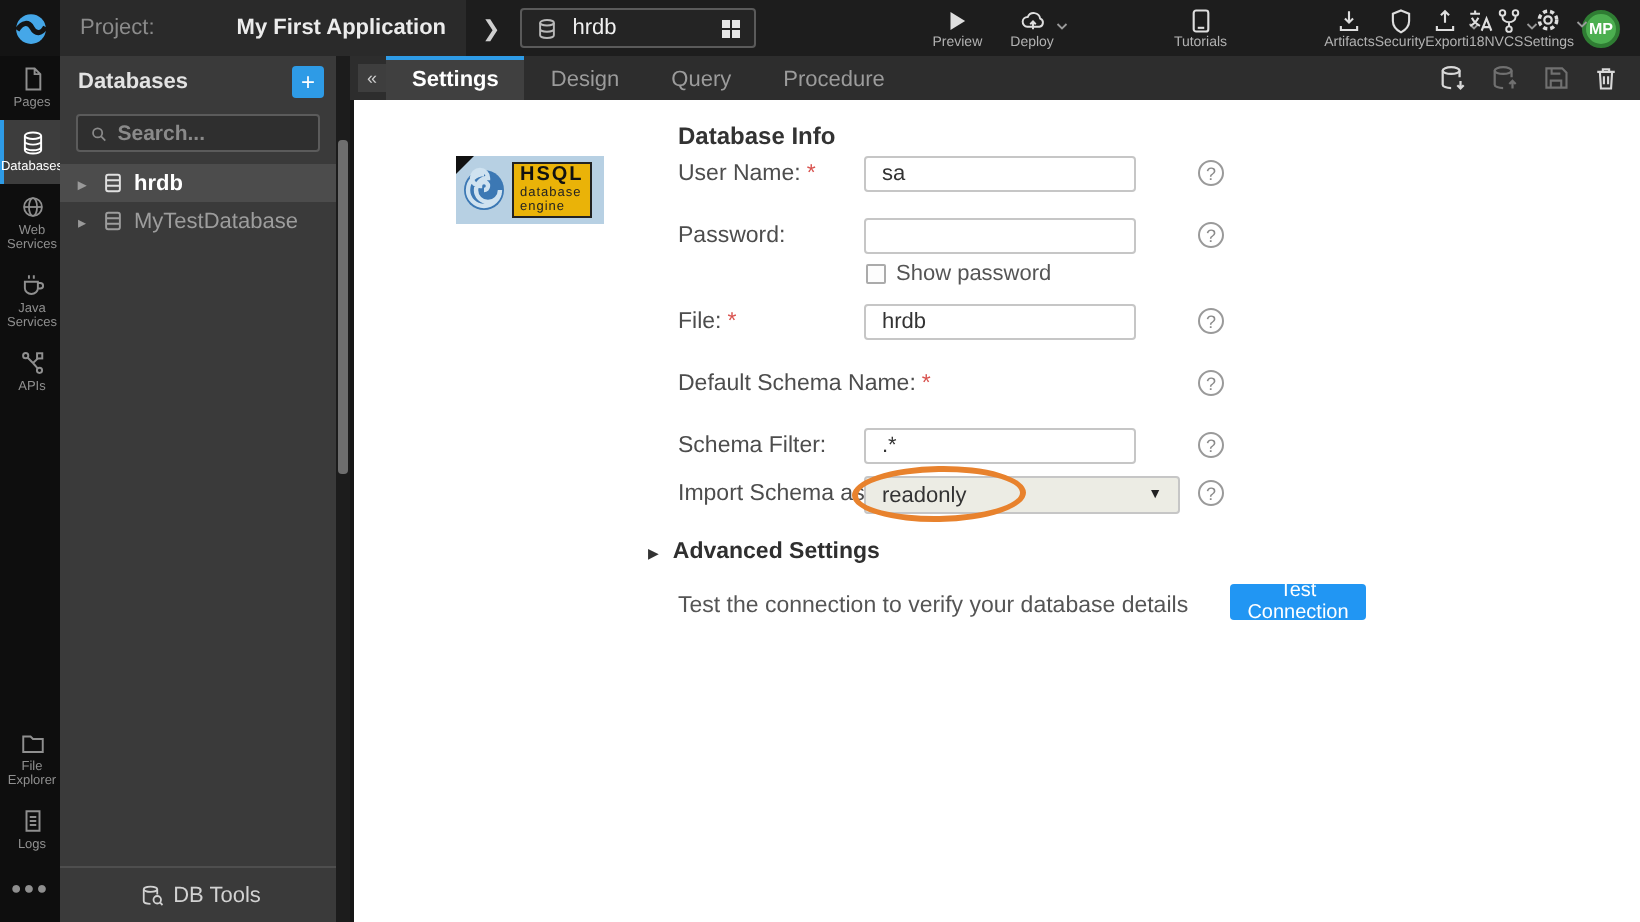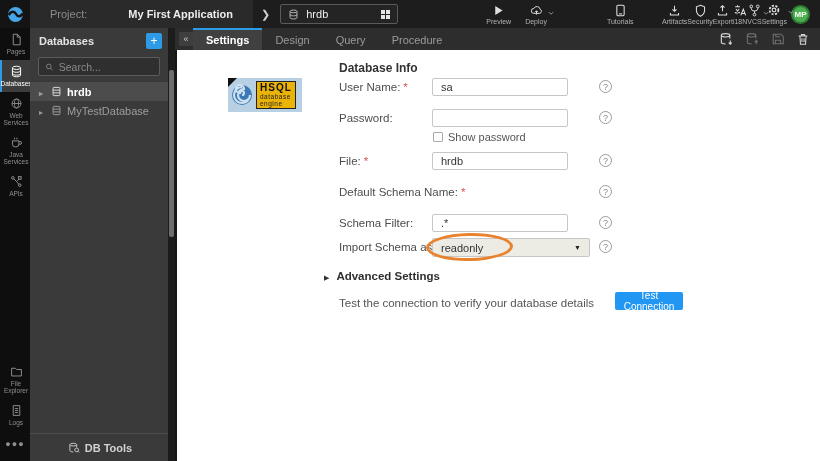--- a/index.html
+++ b/index.html
@@ -3,21 +3,21 @@
 <meta charset="utf-8">
 <style>
   * { margin:0; padding:0; box-sizing:border-box; }
   html,body { width:820px; height:461px; overflow:hidden; }
   body { font-family:"Liberation Sans", sans-serif; background:#fff; position:relative; font-size:11px; }
   svg { display:block; }
 
   
   .topbar { position:absolute; top:0; left:0; width:820px; height:28px; background:#1d1d1d; display:flex; align-items:center; z-index:5; }
   .logo-box { width:30px; height:28px; background:#141414; display:flex; align-items:center; justify-content:center; flex:0 0 30px; }
-  .project-area { height:28px; background:#2a2a2a; display:flex; align-items:center; padding:0 20px; }
+  .project-area { height:28px; background:#2a2a2a; display:flex; align-items:center; padding:0 10px; }
   .project-label { color:#8b8b8b; font-size:11px; margin-right:4px; }
   .project-name { color:#ececec; font-size:11px; font-weight:700;margin-left:37px; }
   .proj-chevron { color:#cfcfcf; font-size:11px; margin:0 8px 0 8px; }
   .dbtab { height:20px; border:1px solid #5a5a5a; border-radius:2px; background:#242424; display:flex; align-items:center; padding:0 7px; margin-left:2px; width:118px; }
   .dbtab .tab-name { color:#f0f0f0; font-size:11px; margin-left:7px; flex:1; }
   .grid-icon { display:grid; grid-template-columns:4px 4px; grid-template-rows:4px 4px; gap:1px; }
   .grid-icon span { background:#e6e6e6; }
   .tb-item { display:flex; flex-direction:column; align-items:center; justify-content:center; color:#dedede; cursor:pointer; position:relative; }
   .tb-item .tb-label { font-size:7px; color:#b2b2b2; margin-top:1px; white-space:nowrap; }
   .tb-chev { position:absolute; right:-7px; top:7px; color:#9a9a9a; }
@@ -33,28 +33,28 @@
   .rail-item.active { background:#3d3d3d; border-left:2px solid #2e9be6; color:#fff; }
   .rail-bottom { position:absolute; bottom:4px; left:0; width:30px; }
   .rail-dots { color:#8f8f8f; font-size:9px; letter-spacing:1px; text-align:center; padding:8px 0; cursor:pointer; }
 
   
   .panel { position:absolute; top:28px; left:30px; width:138px; height:433px; background:#3a3a3a; z-index:4; }
   .panel-header { height:26px; display:flex; align-items:center; padding:0 6px 0 9px; }
   .panel-title { color:#e3e3e3; font-weight:700; font-size:11px; flex:1; }
   .add-btn { width:16px; height:16px; background:#2e9be6; border-radius:2px; color:#fff; font-size:12px; display:flex; align-items:center; justify-content:center; cursor:pointer; }
   .search-wrap { margin:3px 8px 6px 8px; height:19px; background:#2f2f2f; border:1px solid #5b5b5b; border-radius:2px; display:flex; align-items:center; padding:0 6px; }
-  .search-wrap input { background:transparent; border:none; outline:none; color:#bbb; font-size:10.5px; width:100%; margin-left:5px; font-family:"Liberation Sans", sans-serif; }
+  .search-wrap input { background:transparent; border:none; outline:none; color:#bbb; font-size:10.5px; width:100%; margin-left:5px; font-family:"Liberation Sans", sans-serif;font-weight:bold; }
   .search-wrap input::placeholder { color:#8a8a8a; }
   .db-item { height:19px; display:flex; align-items:center; padding-left:9px; color:#9d9d9d; cursor:pointer; }
   .db-item .caret::before { content:"\25B8"; font-size:8px; color:#9a9a9a; }
   .db-item .db-ic { margin:0 5px 0 8px; color:#9d9d9d; }
   .db-item.selected { background:#4c4c4c; color:#fff; font-weight:700; }
   .db-item.selected .db-ic { color:#e0e0e0; }
-  .panel-footer { position:absolute; bottom:0; left:0; width:140px; height:28px; border-top:1px solid #4e4e4e; display:flex; align-items:center; justify-content:center; color:#d2d2d2; cursor:pointer; gap:5px;font-weight:bold; }
+  .panel-footer { position:absolute; bottom:0; left:0; width:140px; height:28px; border-top:1px solid #4e4e4e; display:flex; align-items:center; justify-content:center; color:#d2d2d2; cursor:pointer; gap:5px; }
 
   
   .scrollstrip { position:absolute; top:28px; left:168px; width:7px; height:433px; background:#1c1c1c; z-index:4; }
   .scroll-thumb { position:absolute; top:42px; left:1px; width:5px; height:167px; background:#6e6e6e; border-radius:2px; }
 
   
   .tabbar { position:absolute; top:28px; left:175px; width:645px; height:22px; background:#2d2d2d; display:flex; align-items:center; z-index:5; }
   .collapse-btn { width:14px; height:14px; background:#3e3e3e; color:#cfcfcf; font-size:9px; display:flex; align-items:center; justify-content:center; margin-left:4px; cursor:pointer; }
   .collapse-btn::before { content:"\00AB"; }
   .tab { height:22px; padding:0 13px; display:flex; align-items:center; color:#9b9b9b; font-size:11px; cursor:pointer; border-top:2px solid transparent; }

